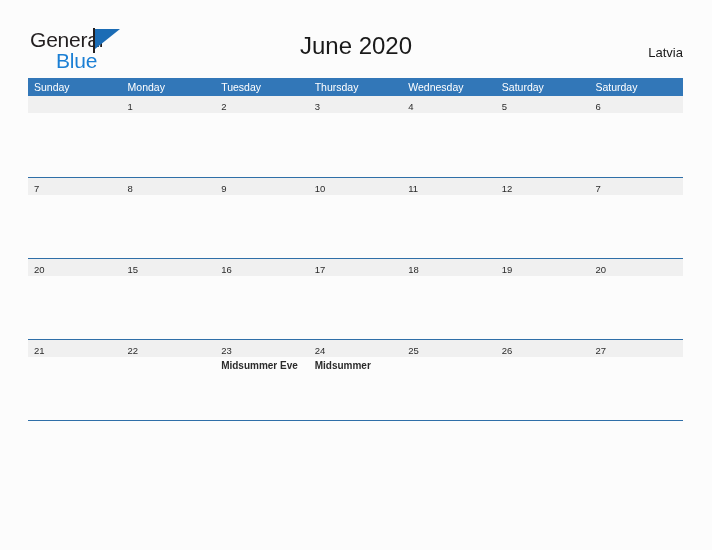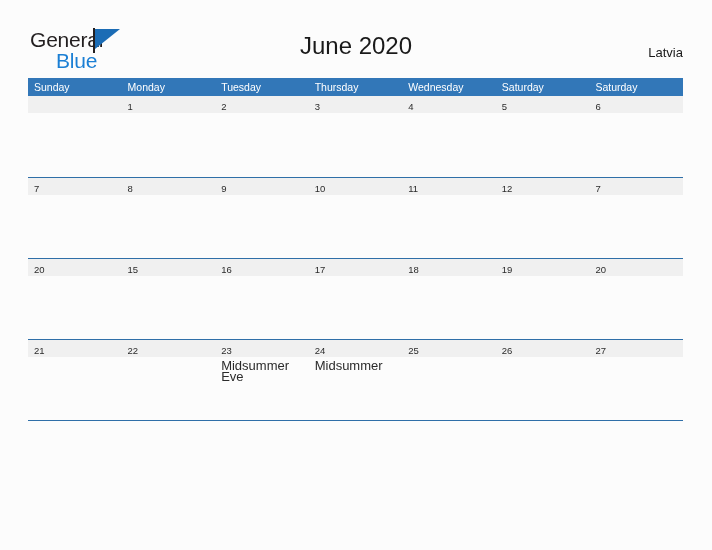--- a/index.html
+++ b/index.html
@@ -154,25 +154,26 @@
     height: 63px;
     background: #fcfcfc;
   }
   .event-cell {
     width: 93.57px;
     box-sizing: border-box;
     padding-left: 6px;
     padding-top: 3px;
   }
   .event-text {
-    font-size: 13px;
+    font-size: 10px;
     line-height: 11px;
     color: #2b2b2b;
     font-family: "Liberation Sans", sans-serif;
     display: block;
+    font-weight: bold;
   }
 </style>
 </head>
 <body>
 
 <div class="page">
 
   <div class="topbar">
 
     <div class="logo">

